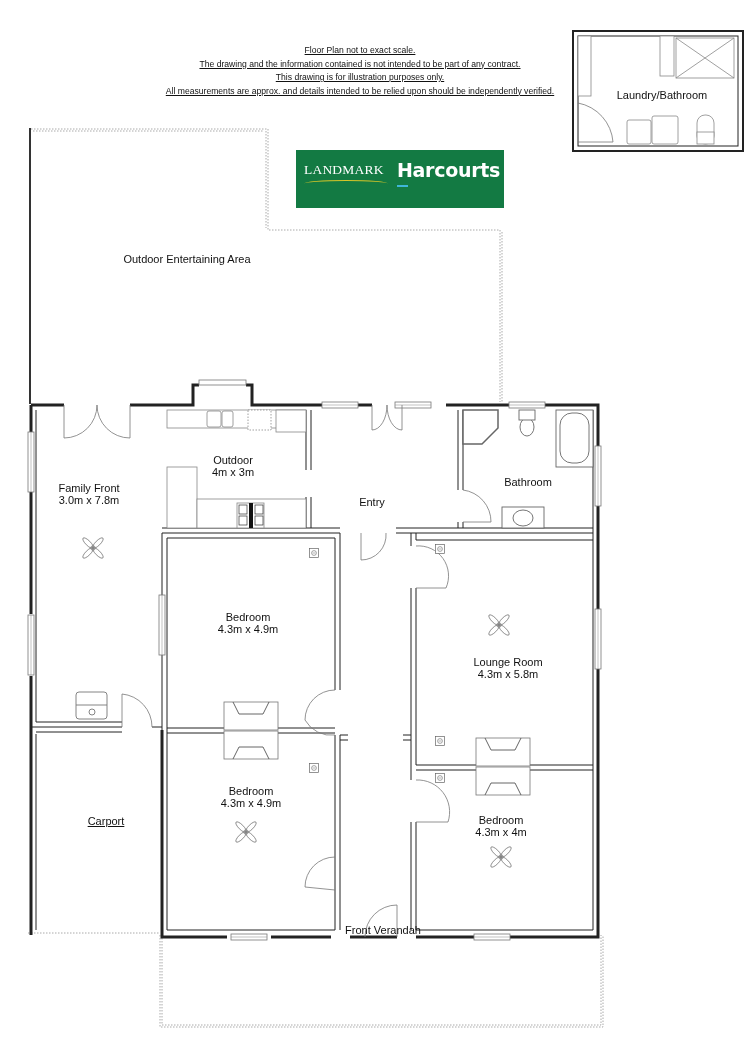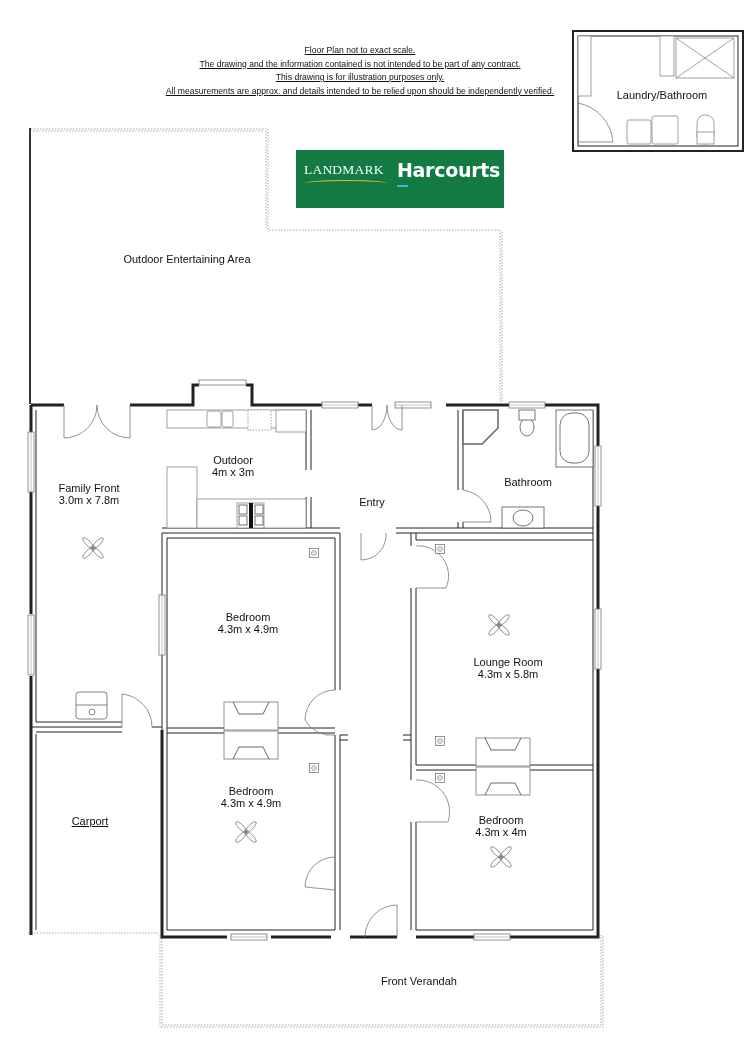--- a/index.html
+++ b/index.html
@@ -269,14 +269,14 @@
 <div class="lbl" style="left:251px; top:785px;">
   <div>Bedroom</div>
   <div>4.3m x 4.9m</div>
 </div>
 
 <div class="lbl" style="left:501px; top:814px;">
   <div>Bedroom</div>
   <div>4.3m x 4m</div>
 </div>
 
-<div class="lbl" style="left:90px; top:815px;text-decoration:underline;">Carport</div>
-<div class="lbl" style="left:383px; top:975px;margin-left:36px;">Front Verandah</div>
+<div class="lbl" style="left:106px; top:815px;text-decoration:underline;">Carport</div>
+<div class="lbl" style="left:383px; top:924px;">Front Verandah</div>
 
 </body></html>

